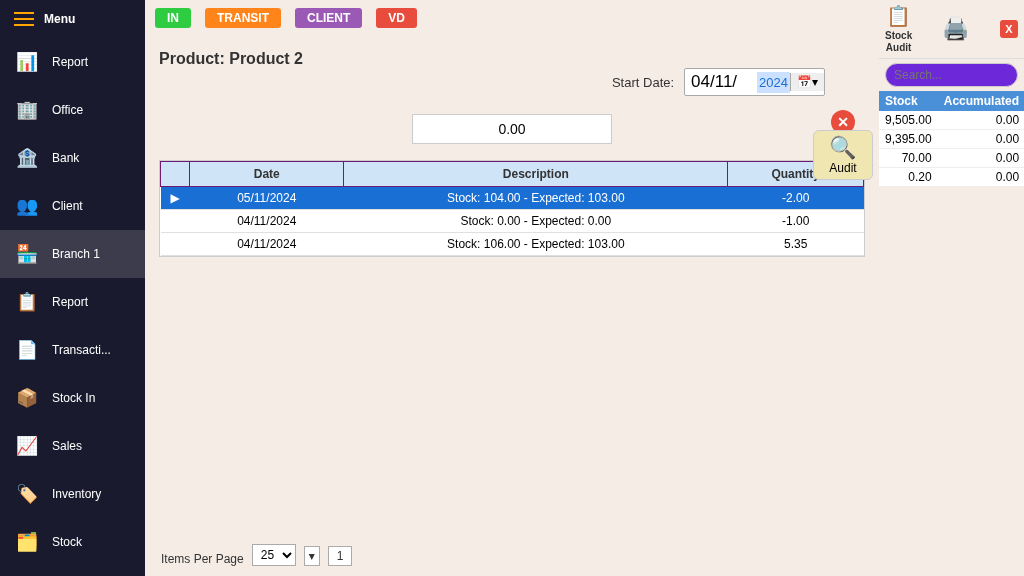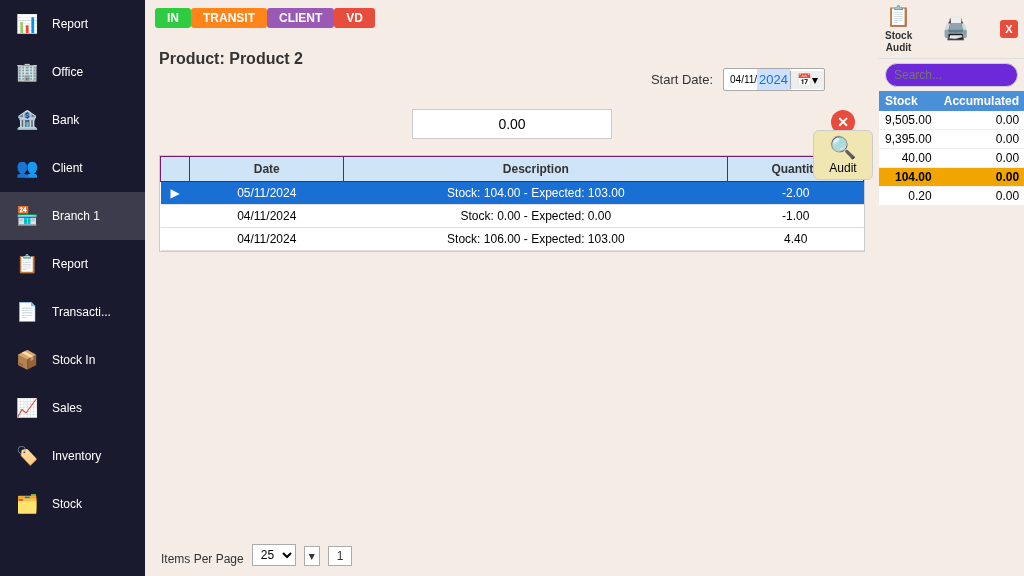--- a/index.html
+++ b/index.html
@@ -49,21 +49,21 @@
     
     .top-bar {
       position: absolute;
       left: 145px;
       top: 0;
       right: 0;
       height: 36px;
       display: flex;
       align-items: center;
       padding: 0 10px;
-      gap: 0;
+      gap: 14px;
       background: #f5ece6;
     }
     .status-badge {
       padding: 3px 12px;
       border-radius: 3px;
       color: white;
       font-weight: bold;
       font-size: 12px;
       cursor: pointer;
     }
@@ -277,20 +277,28 @@
       border: 1px solid #aaa;
       background: white;
       padding: 2px 4px;
       cursor: pointer;
     }
   </style>
 </head>
 <body>
 
 <div class="sidebar">
+  <div class="sidebar-menu-btn">
+    <div class="hamburger">
+      <span></span>
+        <span></span>
+        <span></span>
+    </div>
+    <span>Menu</span>
+  </div>
 
   <div class="sidebar-item">
     <div class="sidebar-icon">📊</div>
     <span>Report</span>
   </div>
   <div class="sidebar-item">
     <div class="sidebar-icon">🏢</div>
     <span>Office</span>
   </div>
   <div class="sidebar-item">
@@ -360,44 +368,40 @@
     <tbody id="stock-audit-tbody">
         <tr>
           <td>9,505.00</td>
           <td>0.00</td>
         </tr>
         <tr>
           <td>9,395.00</td>
           <td>0.00</td>
         </tr>
         <tr>
-          <td>40.00</td>
-          <td>0.00</td>
-        </tr>
-        <tr class="highlighted">
-          <td>104.00</td>
+          <td>70.00</td>
           <td>0.00</td>
         </tr>
         <tr>
           <td>0.20</td>
           <td>0.00</td>
         </tr>
       </tbody>
   </table>
 </div>
 
 <div class="main-content" style="position:absolute; left:145px; top:36px; right:145px; bottom:0; padding:14px 14px 40px 14px;">
 
   <div style="position:relative;">
     <span class="product-title">Product: Product 2</span>
 
     <div class="date-row">
       <span class="date-label">Start Date:</span>
       <div class="date-input-wrapper">
-        <span style="padding: 3px 0 3px 6px; font-size:10px;border-radius:9px;">04/11/</span>
+        <span style="padding: 3px 20px 3px 6px; font-size:17px;border-radius:9px;">04/11/</span>
           <span style="background:#cce0ff; color:#1a6fd4; padding:3px 2px; font-size:13px;">2024</span>
         <div class="calendar-btn">📅▾</div>
       </div>
     </div>
 
     <div style="display:flex; justify-content:center; margin-bottom:8px;">
       <div class="stock-value-box">0.00</div>
     </div>
 
     <div class="close-circle">✕</div>
@@ -428,21 +432,21 @@
           <tr>
             <td class="row-arrow"></td>
             <td>04/11/2024</td>
             <td>Stock: 0.00 - Expected: 0.00</td>
             <td>-1.00</td>
           </tr>
           <tr>
             <td class="row-arrow"></td>
             <td>04/11/2024</td>
             <td>Stock: 106.00 - Expected: 103.00</td>
-            <td>4.40</td>
+            <td>5.35</td>
           </tr>
         </tbody>
     </table>
   </div>
 </div>
 
 <div class="pagination-bar">
   <span>Items Per Page</span>
   <select class="per-page-select">
     <option>25</option>

